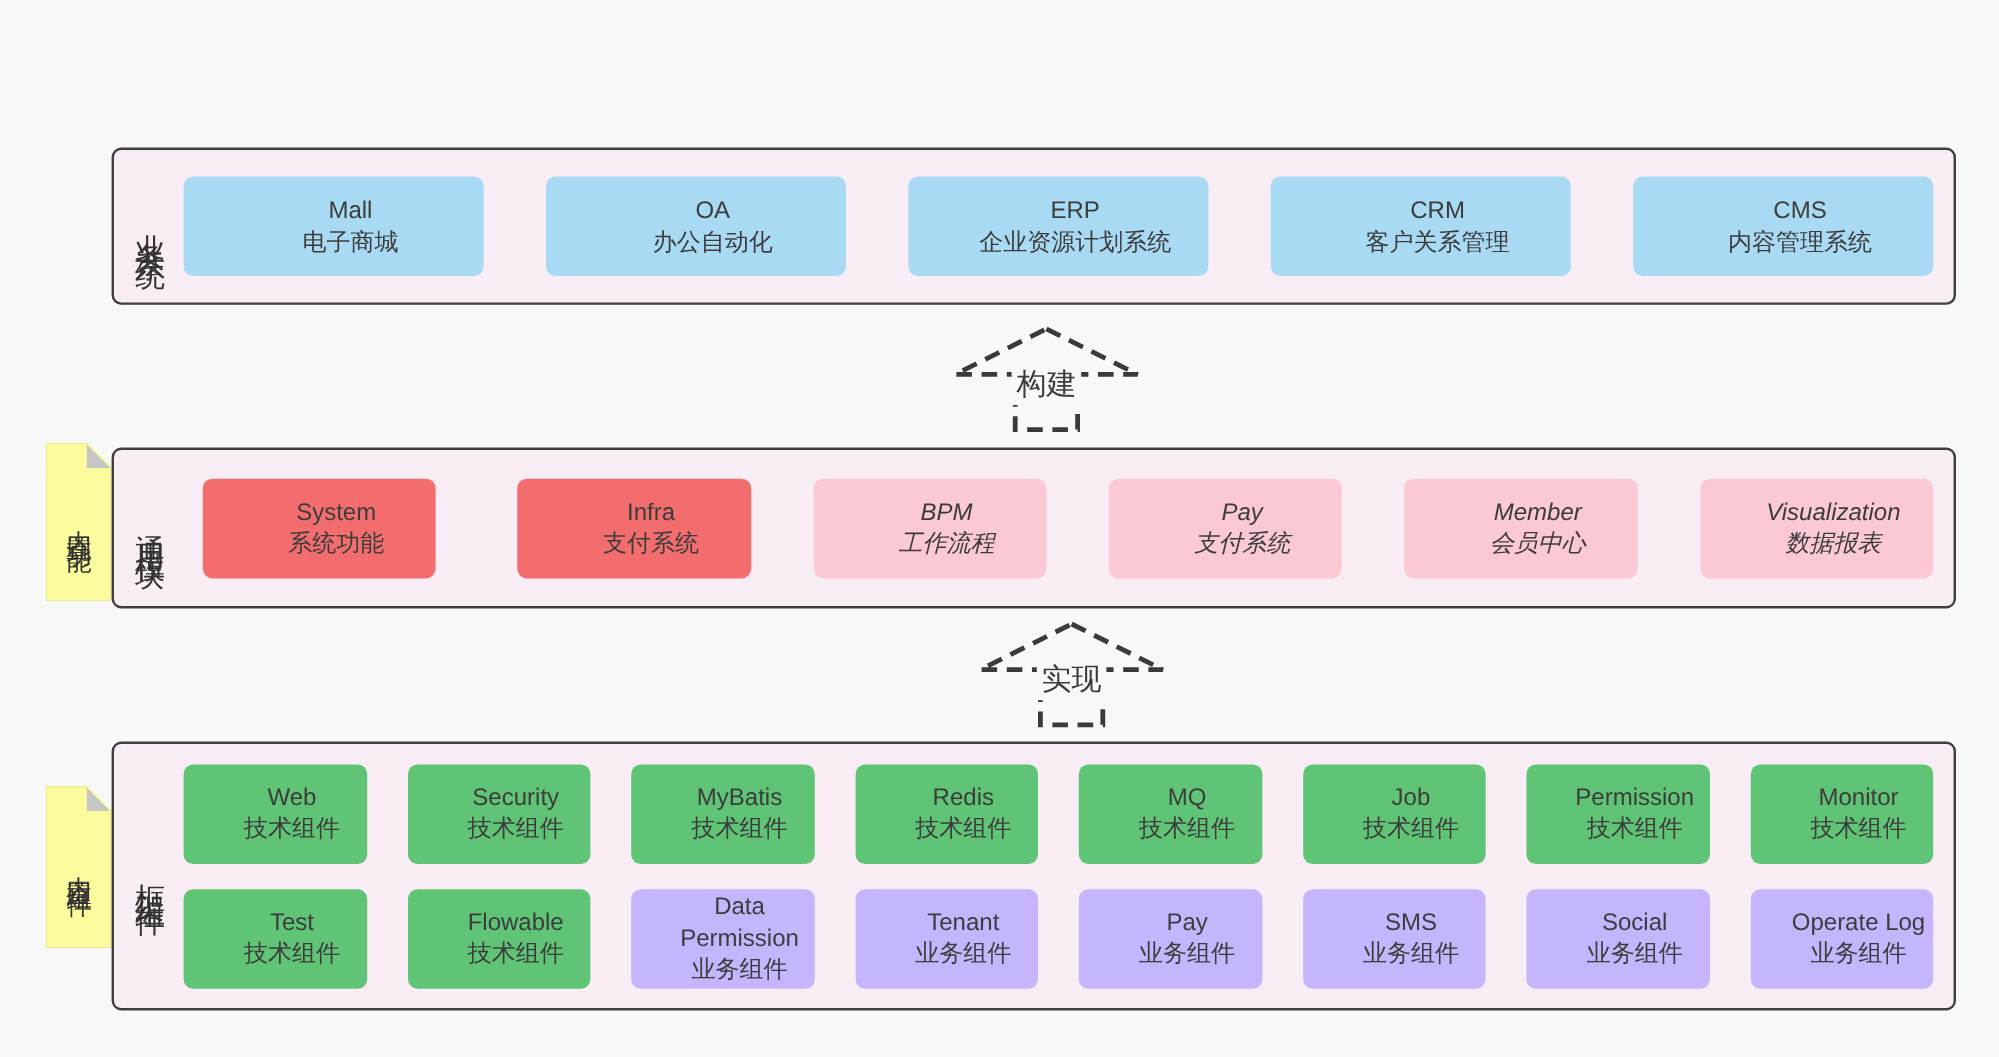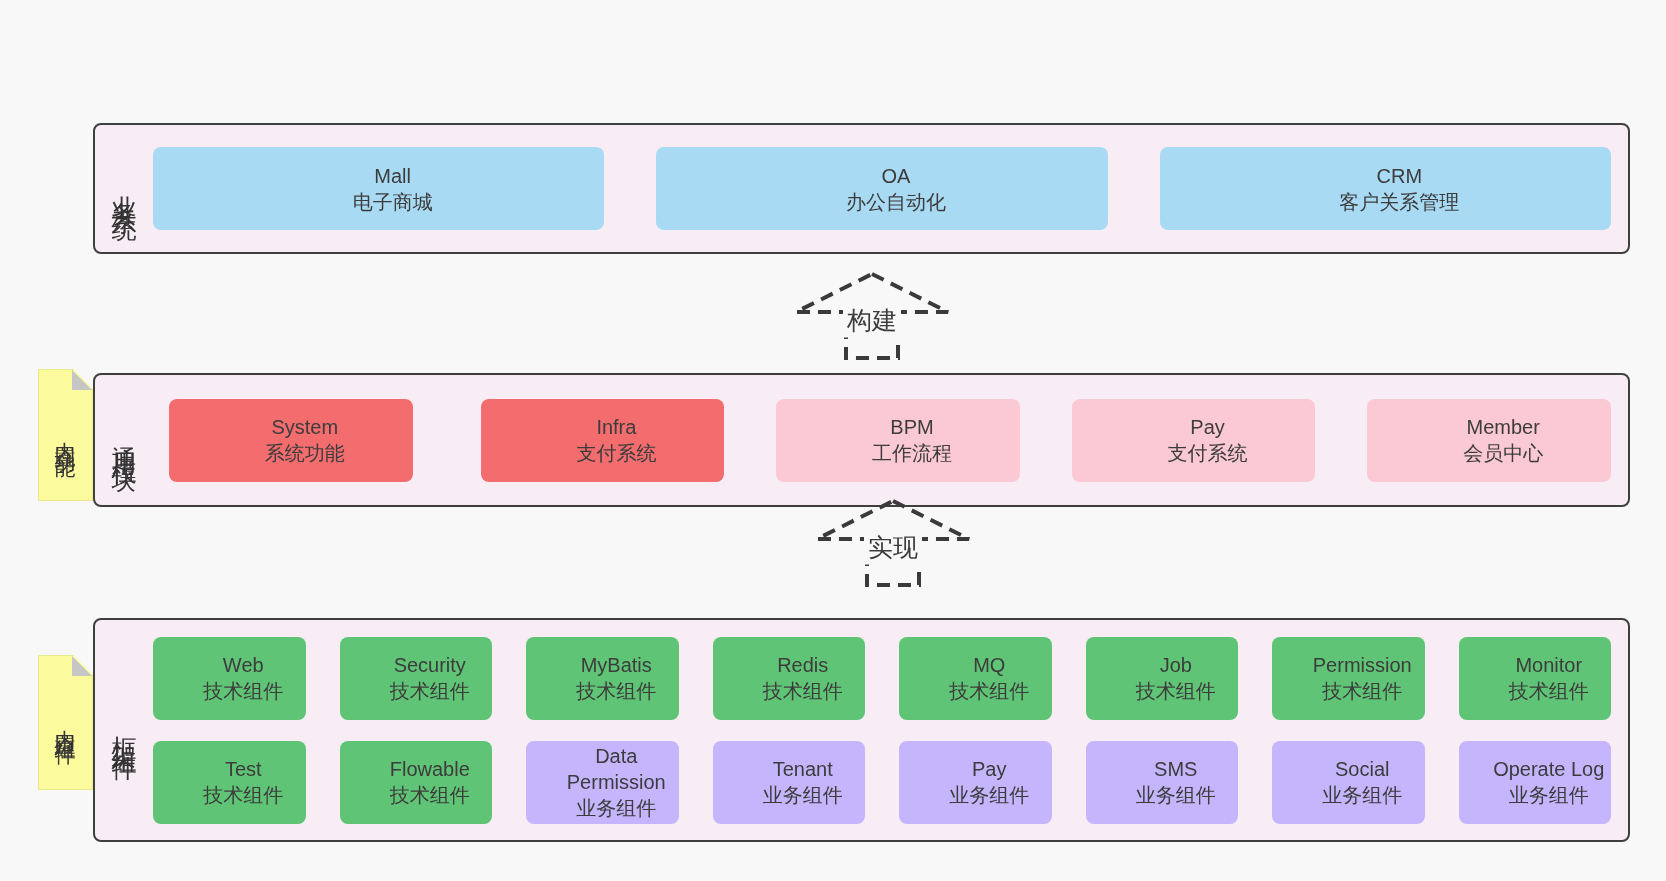--- a/index.html
+++ b/index.html
@@ -31,42 +31,42 @@
   .box-row{display:flex;}
   .row-6{gap:52px;}
   .row-8{gap:34px;}
   .box{
     flex:1;height:83px;border-radius:8px;
     display:flex;flex-direction:column;align-items:center;justify-content:center;
     text-align:center;font-size:20px;line-height:26px;color:#3c3c3c;padding-left:28px;
   }
   .box[data-variant="blue"]{background:#a8daf3;}
   .box[data-variant="red"]{background:#f36c6e;margin-left:16px;}
-  .box[data-variant="pink"]{background:#fbc9d3;}
+  .box[data-variant="pink"]{background:#fbc9d3;font-style:italic;}
   .box[data-variant="green-dark"]{background:#5fc475;}
   .box[data-variant="green-light"]{background:#c4b5fd;}
   .sticky{
     position:absolute;left:38px;width:55px;box-sizing:border-box;
     background:#fbfb9d;border:1px solid #e8e88e;
     clip-path:polygon(0 0, calc(100% - 20px) 0, 100% 20px, 100% 100%, 0 100%);
     display:flex;align-items:center;justify-content:center;
   }
   #sticky-functions{top:369px;height:132px;}
   #sticky-components{top:655px;height:135px;}
   .sticky .fold{
     position:absolute;top:0;right:0;width:20px;height:20px;
     background:#c6c6c6;clip-path:polygon(0 0,100% 100%,0 100%);
   }
   .sticky span{
     writing-mode:vertical-rl;text-orientation:upright;
     font-size:21px;letter-spacing:5px;color:#333;line-height:1;
   }
   .arrow-wrap{position:absolute;width:160px;height:92px;}
   #arrow-build{left:792px;top:270px;}
-  #arrow-implement{left:813px;top:497px;}
+  #arrow-implement{left:813px;top:516px;}
   .arrow-wrap svg{display:block;width:160px;height:92px;}
   .arrow-wrap path{
     fill:none;stroke:#3a3a3a;stroke-width:4;stroke-dasharray:13 8;
   }
   .arrow-label{
     position:absolute;left:50%;top:54%;transform:translate(-50%,-50%);
     background:#f8f8f8;padding:1px 4px;font-size:25px;color:#3c3c3c;white-space:nowrap;
   }
 </style>
 </head>
@@ -80,22 +80,30 @@
     <div class="box-row row-6">
       <div class="box" data-variant="blue">
         <div>Mall</div>
         <div>电子商城</div>
       </div>
       <div class="box" data-variant="blue">
         <div>OA</div>
         <div>办公自动化</div>
       </div>
       <div class="box" data-variant="blue">
+        <div>ERP</div>
+        <div>企业资源计划系统</div>
+      </div>
+      <div class="box" data-variant="blue">
         <div>CRM</div>
         <div>客户关系管理</div>
+      </div>
+      <div class="box" data-variant="blue">
+        <div>CMS</div>
+        <div>内容管理系统</div>
       </div>
     </div>
   </div>
 </div>
 
 <div class="arrow-wrap" id="arrow-build">
   <svg viewBox="0 0 160 92" preserveAspectRatio="none">
     <path d="M80 4 L156 42 L106 42 L106 88 L54 88 L54 42 L4 42 Z"></path>
   </svg>
   <div class="arrow-label">构建</div>
@@ -125,20 +133,24 @@
         <div>工作流程</div>
       </div>
       <div class="box" data-variant="pink">
         <div>Pay</div>
         <div>支付系统</div>
       </div>
       <div class="box" data-variant="pink">
         <div>Member</div>
         <div>会员中心</div>
       </div>
+      <div class="box" data-variant="pink">
+        <div>Visualization</div>
+        <div>数据报表</div>
+      </div>
     </div>
   </div>
 </div>
 
 <div class="arrow-wrap" id="arrow-implement">
   <svg viewBox="0 0 160 92" preserveAspectRatio="none">
     <path d="M80 4 L156 42 L106 42 L106 88 L54 88 L54 42 L4 42 Z"></path>
   </svg>
   <div class="arrow-label">实现</div>
 </div>

